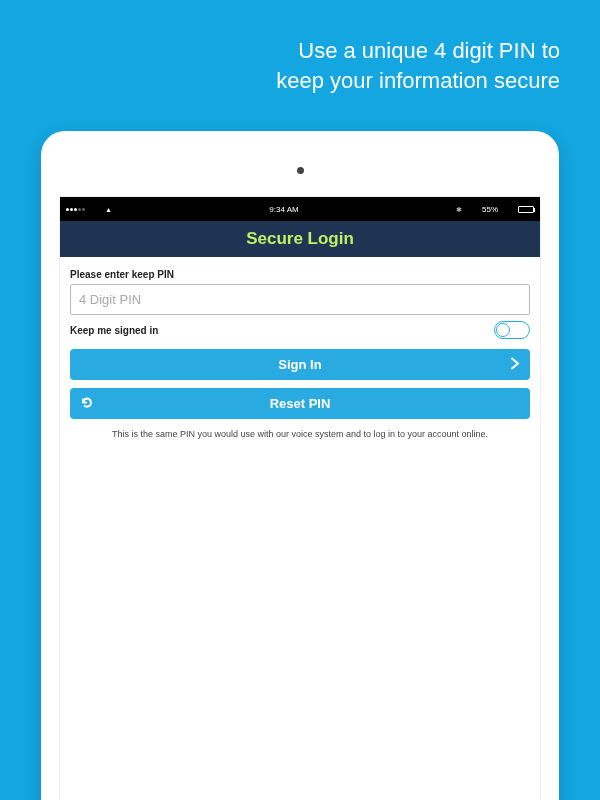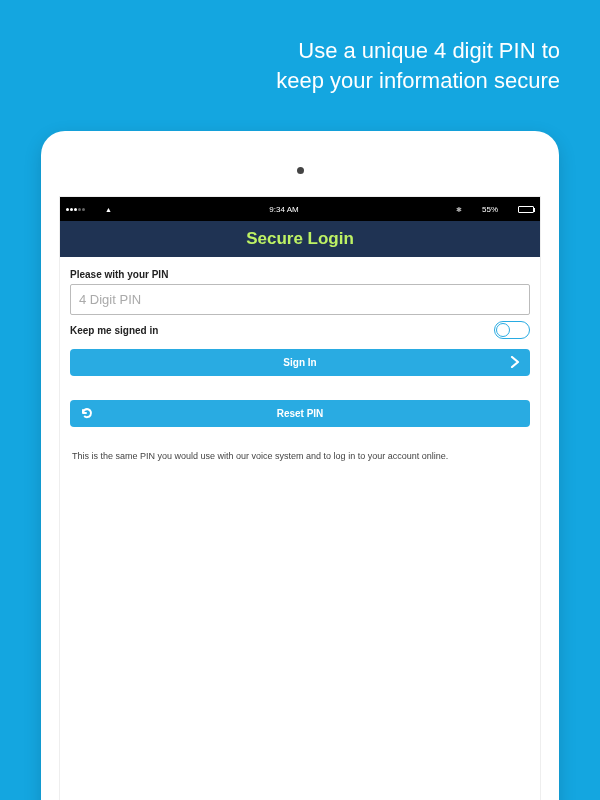--- a/index.html
+++ b/index.html
@@ -109,40 +109,41 @@
       background: #fff;
       border: 1px solid #29abe2;
     }
     .btn {
       display: flex;
       align-items: center;
       justify-content: center;
       width: 100%;
       background: #29abe2;
       color: #fff;
-      font-size: 10px;
+      font-size: 13px;
       font-weight: 600;
       padding: 8px 12px;
       border: none;
       border-radius: 4px;
-      margin-bottom: 24px;
+      margin-bottom: 8px;
       position: relative;
       cursor: pointer;
     }
     .btn .chevron {
       position: absolute; right: 10px; top: 50%; transform: translateY(-50%);
       display:inline-block;
     }
     .btn .refresh {
       position: absolute; left: 10px; top: 50%; transform: translateY(-50%);
       display:inline-block;
     }
     .info-text {
       font-size: 9px;
       color: #444;
+      text-align: center;
       margin: 10px 2px 0;
     }
   </style>
 </head>
 <body>
 
 <div class="promo-text">
   <div>Use a unique 4 digit PIN to</div>
   <div>keep your information secure</div>
 </div>
@@ -166,21 +167,21 @@
       <div class="sb-right">
         <span class="bt"></span>
         <span>55%</span>
         <span class="batt"><span class="batt-fill"></span></span>
       </div>
     </div>
 
     <div class="nav-header">Secure Login</div>
 
     <div class="content">
-      <div class="label">Please with your PIN</div>
+      <div class="label">Please enter keep PIN</div>
       <input class="pin-input" type="text" placeholder="4 Digit PIN" style="">
 
       <div class="toggle-row">
         <span class="toggle-label">Keep me signed in</span>
         <span class="switch">
           <span class="knob"></span>
         </span>
       </div>
 
       <button class="btn">

